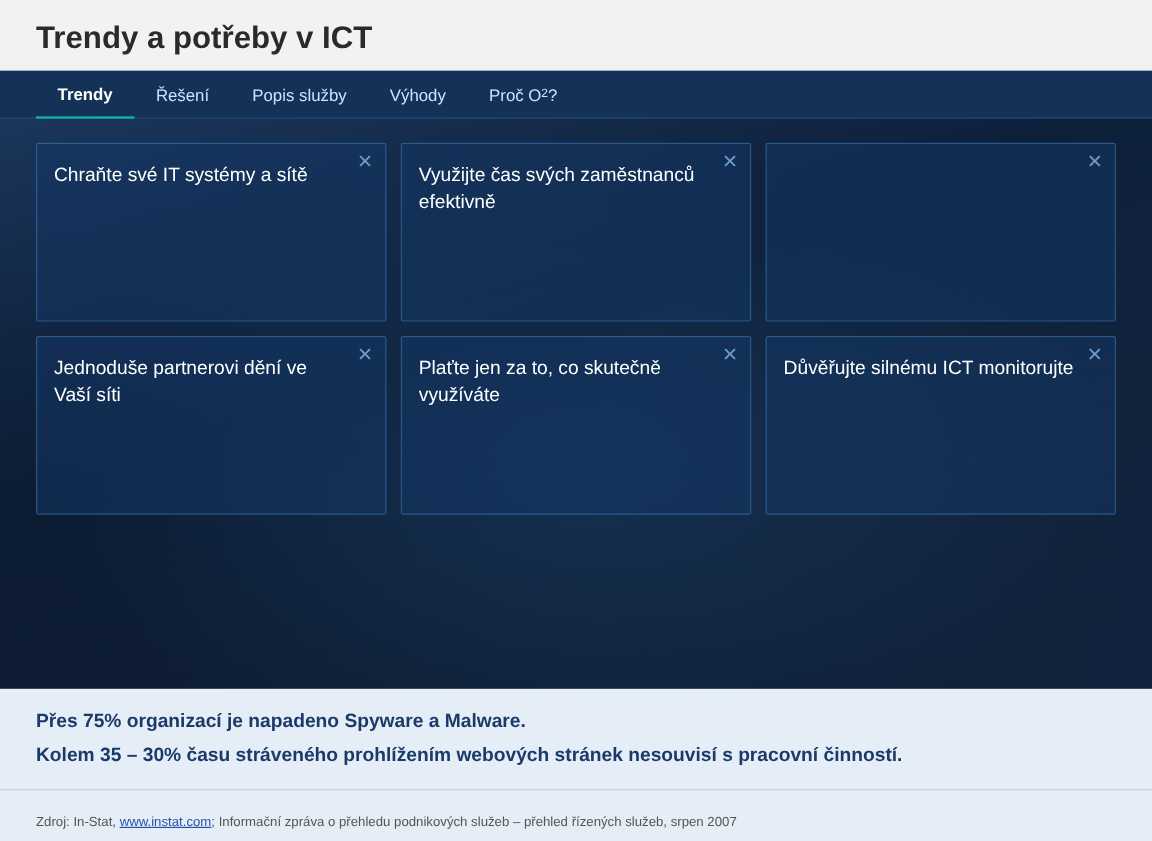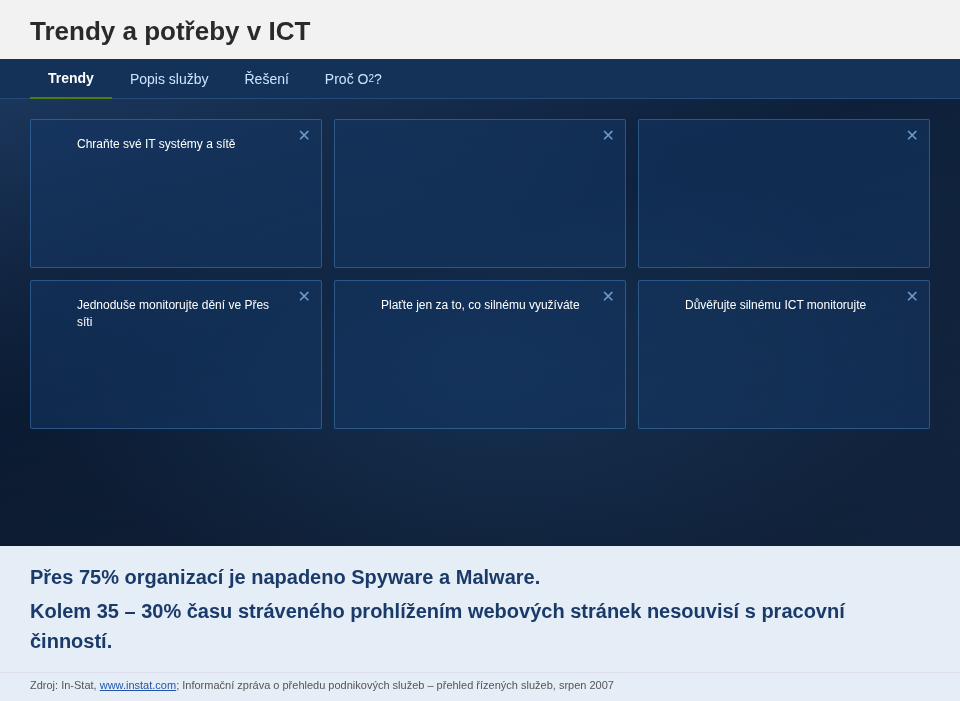--- a/index.html
+++ b/index.html
@@ -39,21 +39,21 @@
       height: 40px;
       display: flex;
       align-items: center;
       cursor: pointer;
       white-space: nowrap;
     }
 
     .nav-item.active {
       color: #ffffff;
       font-weight: bold;
-      border-bottom: 2px solid #4d7c0f;
+      border-bottom: 2px solid #14b8a6;
     }
 
     
     .cards-area {
       flex: 1;
       background: linear-gradient(160deg, #1e3a5f 0%, #0d1e35 40%, #152840 70%, #1a3050 100%);
       position: relative;
       padding: 20px 30px;
     }
 
@@ -94,51 +94,50 @@
       position: absolute;
       top: 8px;
       right: 10px;
       color: rgba(150,200,255,0.7);
       font-size: 16px;
       line-height: 1;
     }
 
     .card-text {
       color: #ffffff;
-      font-size: 12px;
+      font-size: 16px;
       line-height: 1.4;
       margin-top: 4px;
       padding-right: 20px;
-      margin-left: 32px;
     }
 
     
     .stats-area {
       background: rgba(240,248,255,0.95);
       padding: 16px 30px 8px 30px;
       position: relative;
       z-index: 1;
     }
 
     .stat-line {
       color: #1a3a6a;
-      font-size: 20px;
+      font-size: 16px;
       font-weight: bold;
       line-height: 1.5;
       margin-bottom: 4px;
     }
 
     .stat-line.multiline {
       margin-bottom: 8px;
     }
 
     
     .footer {
       background: rgba(240,248,255,0.95);
-      padding: 6px 30px 10px 30px;
+      padding: 20px 30px 10px 30px;
       border-top: 1px solid #dde;
     }
 
     .footer-text {
       color: #555;
       font-size: 11px;
     }
 
     .footer-text a {
       color: #2255aa;
@@ -165,49 +164,51 @@
 <body>
 
 <div class="content">
 
   <div class="page-title-area">
     <h1 class="page-title-text">Trendy a potřeby v ICT</h1>
   </div>
 
   <nav class="nav-bar">
     <div class="nav-item active">Trendy</div>
+    <div class="nav-item">Řešení</div>
     <div class="nav-item">Popis služby</div>
-    <div class="nav-item">Řešení</div>
+    <div class="nav-item">Výhody</div>
     <div class="nav-item">Proč O<sub>2</sub>?</div>
   </nav>
 
   <div class="cards-area">
     <div class="cards-grid">
 
       <div class="card">
         <span class="card-x">✕</span>
         <span class="card-text">Chraňte své IT systémy a sítě</span>
       </div>
 
       <div class="card">
         <span class="card-x">✕</span>
-      </div>
-
-      <div class="card">
-        <span class="card-x">✕</span>
-      </div>
-
-      <div class="card">
-        <span class="card-x">✕</span>
-        <span class="card-text">Jednoduše monitorujte dění ve Přes síti</span>
-      </div>
-
-      <div class="card">
-        <span class="card-x">✕</span>
-        <span class="card-text">Plaťte jen za to, co silnému využíváte</span>
+        <span class="card-text">Využijte čas svých zaměstnanců efektivně</span>
+      </div>
+
+      <div class="card">
+        <span class="card-x">✕</span>
+      </div>
+
+      <div class="card">
+        <span class="card-x">✕</span>
+        <span class="card-text">Jednoduše partnerovi dění ve Vaší síti</span>
+      </div>
+
+      <div class="card">
+        <span class="card-x">✕</span>
+        <span class="card-text">Plaťte jen za to, co skutečně využíváte</span>
       </div>
 
       <div class="card">
         <span class="card-x">✕</span>
         <span class="card-text">Důvěřujte silnému ICT monitorujte</span>
       </div>
 
     </div>
   </div>
 

